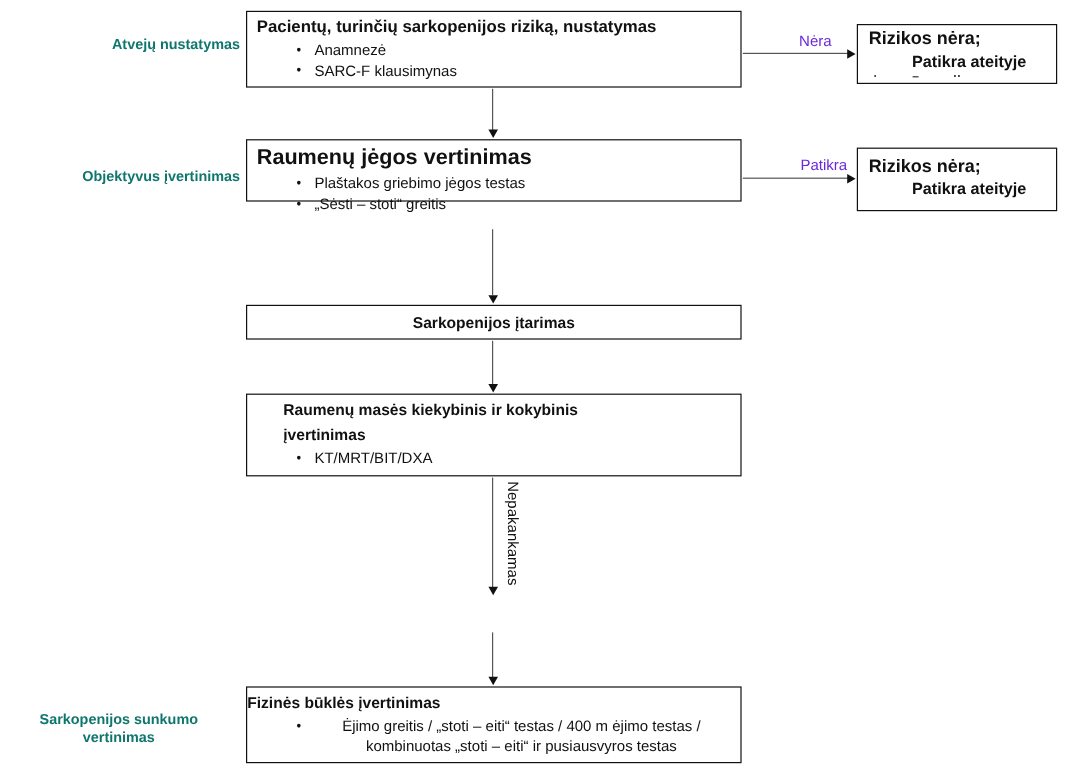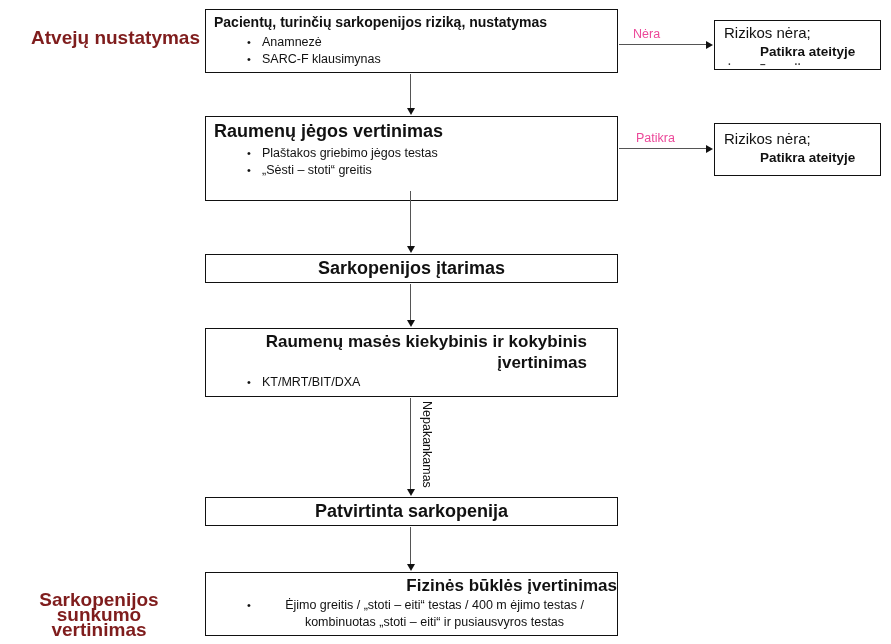--- a/index.html
+++ b/index.html
@@ -30,43 +30,43 @@
     padding: 2px 8px 0 8px;
   }
   .box-title-lg {
     font-weight: bold;
     font-size: 18px;
     line-height: 25px;
     padding: 2px 8px 0 8px;
   }
   .box-title-center {
     font-weight: bold;
-    font-size: 17px;
+    font-size: 13px;
     line-height: 21px;
-    text-align: right;
+    text-align: left;
     padding-top: 2px;
   }
   .center-line {
     display: flex;
     align-items: center;
     justify-content: center;
     height: 100%;
     font-weight: bold;
-    font-size: 18px;
+    font-size: 13px;
   }
   .bullets { padding: 1px 6px 0 30px; }
   .bul { display: flex; font-size: 12.5px; line-height: 17px; }
   .bul .dot { width: 26px; flex-shrink: 0; text-align: center; font-size: 11px; }
   .bul .btxt { }
   .stage-label {
     position: absolute;
     font-weight: bold;
-    font-size: 19px;
+    font-size: 12px;
     line-height: 15px;
-    color: #7f1d1d;
+    color: #0f766e;
   }
   .preline { white-space: pre-line; }
   .vline { position: absolute; width: 1.2px; background: #555555; }
   .hline { position: absolute; height: 1.2px; background: #555555; }
   .arrowhead-down {
     position: absolute;
     width: 0; height: 0;
     border-left: 4px solid transparent;
     border-right: 4px solid transparent;
     border-top: 7px solid #111111;
@@ -74,30 +74,30 @@
   .arrowhead-right {
     position: absolute;
     width: 0; height: 0;
     border-top: 4px solid transparent;
     border-bottom: 4px solid transparent;
     border-left: 7px solid #111111;
   }
   .edge-label {
     position: absolute;
     font-size: 12.5px;
-    color: #ec4899;
-    text-align: left;
+    color: #6d28d9;
+    text-align: right;
   }
   .edge-label-vertical {
     position: absolute;
     font-size: 12.5px;
     color: #111111;
     writing-mode: vertical-rl;
   }
-  .side-line1 { font-weight: normal; font-size: 15px; line-height: 20px; }
+  .side-line1 { font-weight: bold; font-size: 15px; line-height: 20px; }
   .side-line2 { font-weight: bold; font-size: 13.5px; line-height: 18px; padding-left: 36px; }
   .clipped-remnant {
     font-weight: bold;
     font-size: 10px;
     line-height: 8px;
     height: 8px;
     overflow: hidden;
     color: #333333;
     word-spacing: 26px;
     padding-left: 4px;
@@ -105,40 +105,41 @@
   .title-2line { padding-left: 30px; padding-right: 30px; }
   .severity-bullet-text { max-width: 345px; text-align: center; }
 </style>
 </head>
 <body>
 
 <div id="canvas">
 
   <div class="stage-label" style="left:20px; top:30px; width:180px; text-align:right;">Atvejų nustatymas</div>
 
+  <div class="stage-label" style="left:20px; top:140px; width:180px; text-align:right;">Objektyvus įvertinimas</div>
 
 
   <div class="stage-label preline" style="left:13px; top:592px; width:172px; text-align:center;">Sarkopenijos sunkumo
 vertinimas</div>
 
   <div class="box main-box" style="top:9px; height:64px;">
     <div class="box-title">Pacientų, turinčių sarkopenijos riziką, nustatymas</div>
     <div class="bullets">
       <div class="bul">
         <span class="dot">•</span>
         <span class="btxt">Anamnezė</span>
       </div>
       <div class="bul">
         <span class="dot">•</span>
         <span class="btxt">SARC-F klausimynas</span>
       </div>
     </div>
   </div>
 
-  <div class="box main-box" style="top:116px; height:85px;">
+  <div class="box main-box" style="top:116px; height:52px;">
     <div class="box-title-lg">Raumenų jėgos vertinimas</div>
     <div class="bullets">
       <div class="bul">
         <span class="dot">•</span>
         <span class="btxt">Plaštakos griebimo jėgos testas</span>
       </div>
       <div class="bul">
         <span class="dot">•</span>
         <span class="btxt">„Sėsti – stoti“ greitis</span>
       </div>
@@ -153,23 +154,20 @@
     <div class="box-title-center preline title-2line">Raumenų masės kiekybinis ir kokybinis
 įvertinimas</div>
     <div class="bullets">
       <div class="bul">
         <span class="dot">•</span>
         <span class="btxt">KT/MRT/BIT/DXA</span>
       </div>
     </div>
   </div>
 
-  <div class="box main-box" style="top:497px; height:29px;">
-    <div class="center-line">Patvirtinta sarkopenija</div>
-  </div>
 
   <div class="box main-box" style="top:572px; height:64px;">
     <div class="box-title-center">Fizinės būklės įvertinimas</div>
     <div class="bullets">
       <div class="bul">
         <span class="dot">•</span>
         <span class="btxt severity-bullet-text">Ėjimo greitis / „stoti – eiti“ testas / 400 m ėjimo testas / kombinuotas „stoti – eiti“ ir pusiausvyros testas</span>
       </div>
     </div>
   </div>

